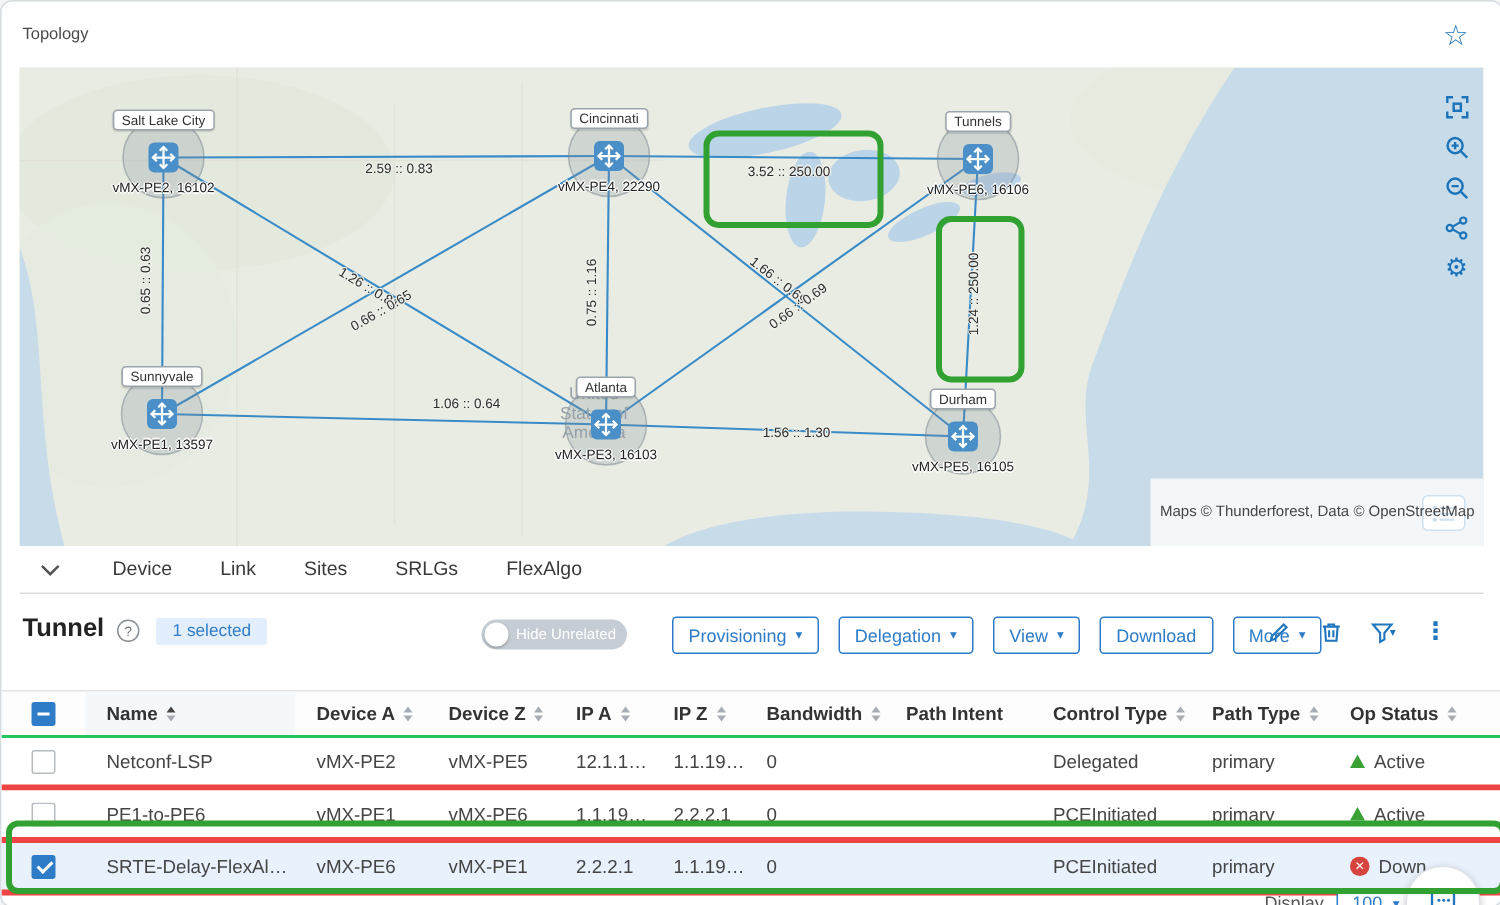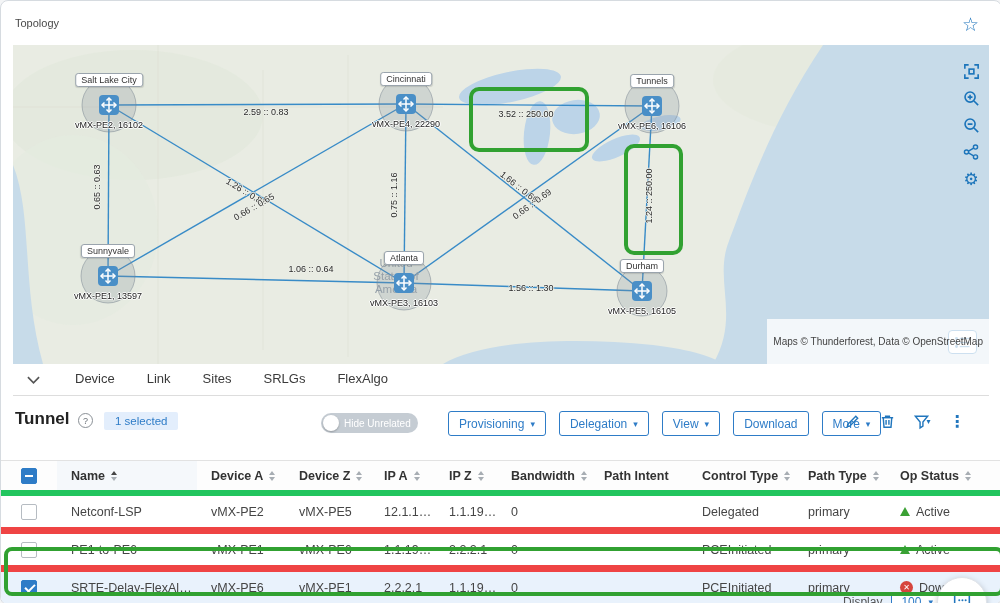--- a/index.html
+++ b/index.html
@@ -58,29 +58,29 @@
   .obtn .caret{font-size:9px;}
   .iconrow{position:absolute;right:34px;top:11px;display:flex;gap:15px;align-items:center;}
   .iconrow .abtn{width:20px;height:20px;display:flex;align-items:center;justify-content:center;cursor:pointer;}
   .kebab{font-size:16px;font-weight:bold;color:#2176bd;}
   .fcaret{font-size:8px;color:#2176bd;margin-left:-4px;}
 
   
   .table{position:absolute;left:0;top:459px;width:1000px;}
   .thead,.trow{display:grid;grid-template-columns:56px 140px 88px 85px 65px 62px 93px 98px 106px 92px 115px;
         align-items:center;}
-  .thead{height:29px;border-top:1px solid #e2e2e2;border-bottom:6px solid #22c55e;background:#fdfdfd;}
+  .thead{height:29px;border-top:1px solid #e2e2e2;border-bottom:2px solid #22c55e;background:#fdfdfd;}
   .th{display:flex;align-items:center;gap:6px;font-size:12.5px;font-weight:bold;color:#333;padding-left:14px;cursor:pointer;}
   .th.name-th{background:#f5f8fb;height:100%;}
   .sort{display:inline-flex;flex-direction:column;gap:2px;}
   .sort i{display:block;width:0;height:0;border-left:3.5px solid transparent;border-right:3.5px solid transparent;}
   .sort .up{border-bottom:4px solid #a7adb3;}
   .sort .dn{border-top:4px solid #a7adb3;}
   .sort.active .up{border-bottom-color:#444;}
-  .trow{height:31px;border-bottom:7px solid #ef4444;background:#fff;}
+  .trow{height:31px;border-bottom:4px solid #ef4444;background:#fff;}
   .trow.selected{background:#e9f2fc;}
   .td{font-size:12.5px;color:#454545;padding-left:14px;overflow:hidden;white-space:nowrap;text-overflow:ellipsis;}
   .cb-cell{display:flex;justify-content:center;padding-left:0;}
   .cb{width:14px;height:14px;border:1.5px solid #b6bcc2;border-radius:2px;background:#fff;position:relative;cursor:pointer;}
   .cb.indeterminate,.cb.checked{background:#2e7cc7;border-color:#2e7cc7;}
   .cb.indeterminate::after{content:"";position:absolute;left:3px;top:6px;width:8px;height:2px;background:#fff;}
   .cb.checked::after{content:"";position:absolute;left:3px;top:3.5px;width:8px;height:4px;
         border-left:2px solid #fff;border-bottom:2px solid #fff;transform:rotate(-45deg);}
   .status-cell{display:flex;align-items:center;gap:6px;}
   .status-icon.active{width:0;height:0;border-left:5px solid transparent;border-right:5px solid transparent;

